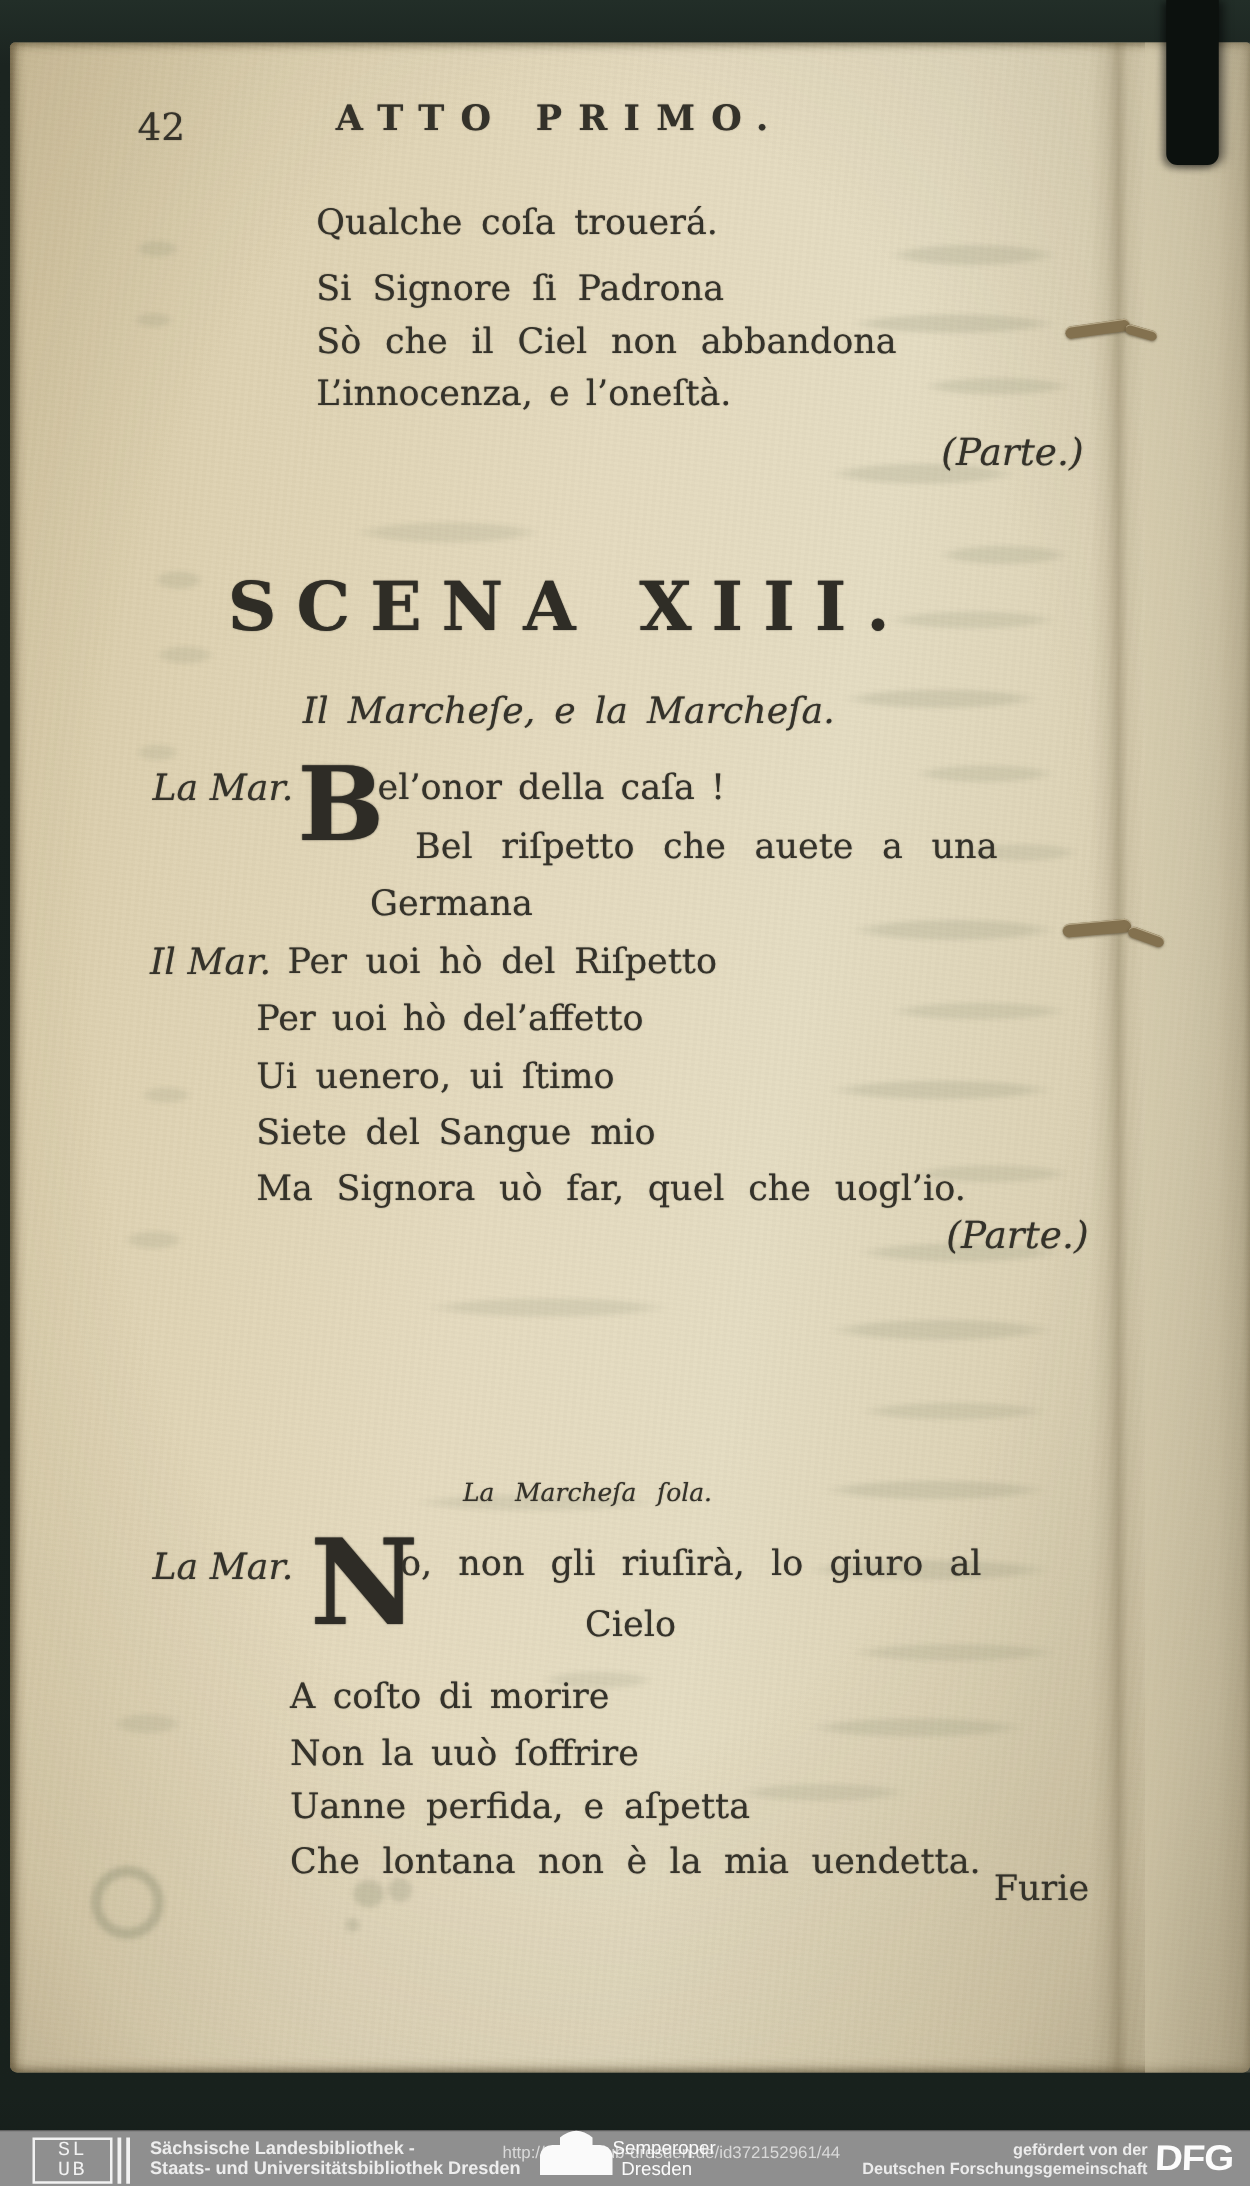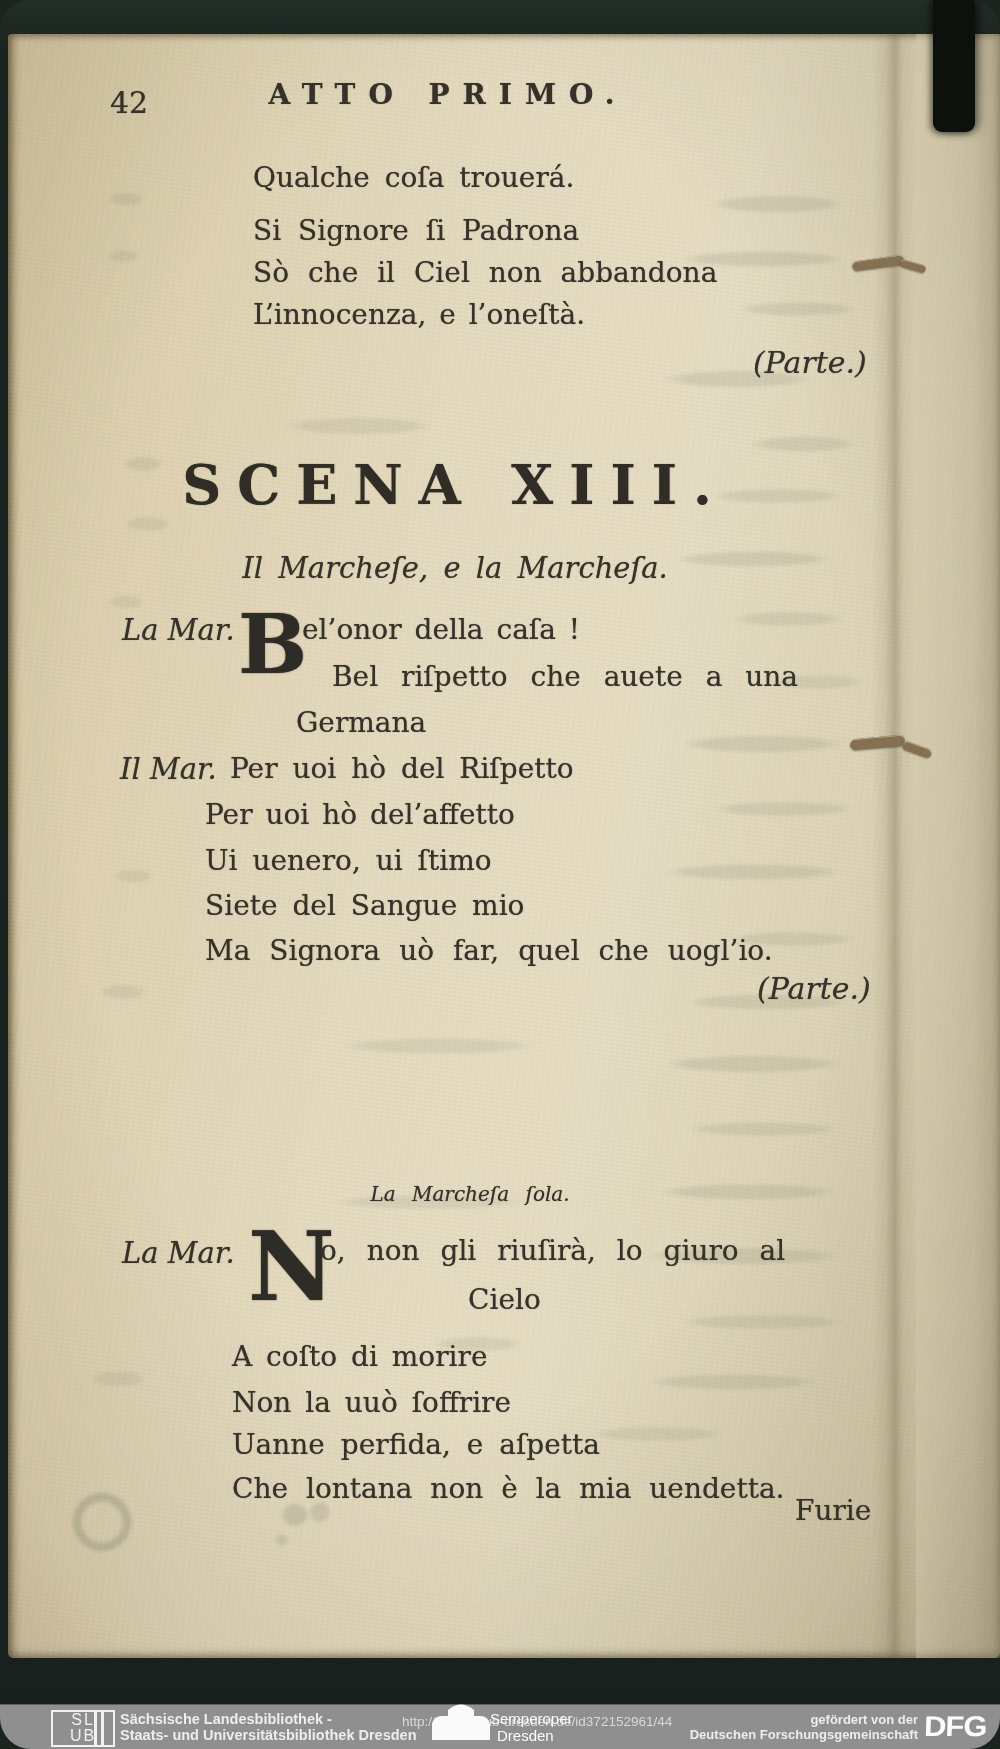--- a/index.html
+++ b/index.html
@@ -1,18 +1,18 @@
 <!DOCTYPE html>
 <html><head>
 <meta charset="utf-8">
 <style>
   html,body{margin:0;padding:0;background:#1c2420;}
   .stage{position:relative;width:1000px;height:1749px;overflow:hidden;
          background:linear-gradient(180deg,#222e28 0%,#1b2420 3%,#18211d 96%,#151d19 100%);
-         font-family:"DejaVu Serif", serif;border-radius:31px;}
+         font-family:"DejaVu Serif", serif;}
   
   .paper{position:absolute;left:8px;top:34px;width:992px;height:1624px;border-radius:4px 3px 6px 6px;
          background:linear-gradient(100deg,#d3c5a2 0%,#ded2b2 18%,#e4dabf 42%,#e4dcc2 60%,#dcd2b5 78%,#d3c9ac 90%,#cdc3a6 100%);
          box-shadow:inset 0 3px 7px rgba(70,60,35,.35), inset 0 -4px 8px rgba(70,60,35,.38), inset 3px 0 6px rgba(60,50,30,.4);}
   .paper::before{content:"";position:absolute;inset:0;border-radius:inherit;pointer-events:none;
          background:radial-gradient(ellipse at 46% 44%, rgba(0,0,0,0) 52%, rgba(115,98,62,.14) 82%, rgba(92,76,45,.30) 100%),
                     linear-gradient(90deg, rgba(100,85,55,.28) 0px, rgba(100,85,55,0) 14px),
                     linear-gradient(270deg, rgba(95,82,52,.20) 0px, rgba(95,82,52,0) 26px);}
   .paper::after{content:"";position:absolute;inset:0;border-radius:inherit;pointer-events:none;opacity:.5;
          background:repeating-linear-gradient(7deg, rgba(255,255,255,.025) 0 2px, rgba(60,50,30,.02) 2px 4px),
@@ -68,21 +68,21 @@
       text-shadow:0 0 1px rgba(52,48,38,.65);}
   .it{font-style:italic;}
   .ctr{text-align:center;}
   .scene-h{font-size:54px;font-weight:bold;letter-spacing:16px;color:#2f2d26;text-shadow:0 0 1px rgba(40,38,30,.8);}
   .dropcap{font-weight:bold;line-height:.9;color:#2e2c26;text-shadow:0 0 1.5px rgba(40,38,30,.8);}
   
   .footer{position:absolute;left:0;top:1704px;width:1000px;height:45px;background:#8f8f8f;
           border-top:1px solid #5f5f5f;font-family:"Liberation Sans", sans-serif;}
   .f-abs{position:absolute;white-space:nowrap;}
   .slub-box{left:26px;top:5px;width:60px;height:33px;border:2px solid #f2f2f2;color:#f2f2f2;
-            font-family:Liberation Sans, sans-serif;font-size:16px;line-height:16px;text-align:center;letter-spacing:2px;margin-left:25px;}
+            font-family:Liberation Mono, monospace;font-size:16px;line-height:16px;text-align:center;letter-spacing:2px;}
   .vbar{top:5px;width:3px;height:37px;background:#f2f2f2;}
   .lib-text{left:120px;top:6px;color:#ededed;font-weight:bold;font-size:14.5px;line-height:16px;}
   .url-text{left:402px;top:9px;color:#d9d9d9;font-size:13.5px;}
   .wm{color:#fbfbfb;font-weight:normal;font-size:15px;}
   .fund{left:640px;top:7px;width:278px;text-align:right;color:#ececec;font-weight:bold;font-size:13px;line-height:15px;}
   .dfg{left:924px;top:4px;color:#fcfcfc;font-weight:bold;font-size:31px;letter-spacing:-1px;transform:scaleY(.92) skewX(-2deg);}
 </style>
 </head>
 <body>
 

